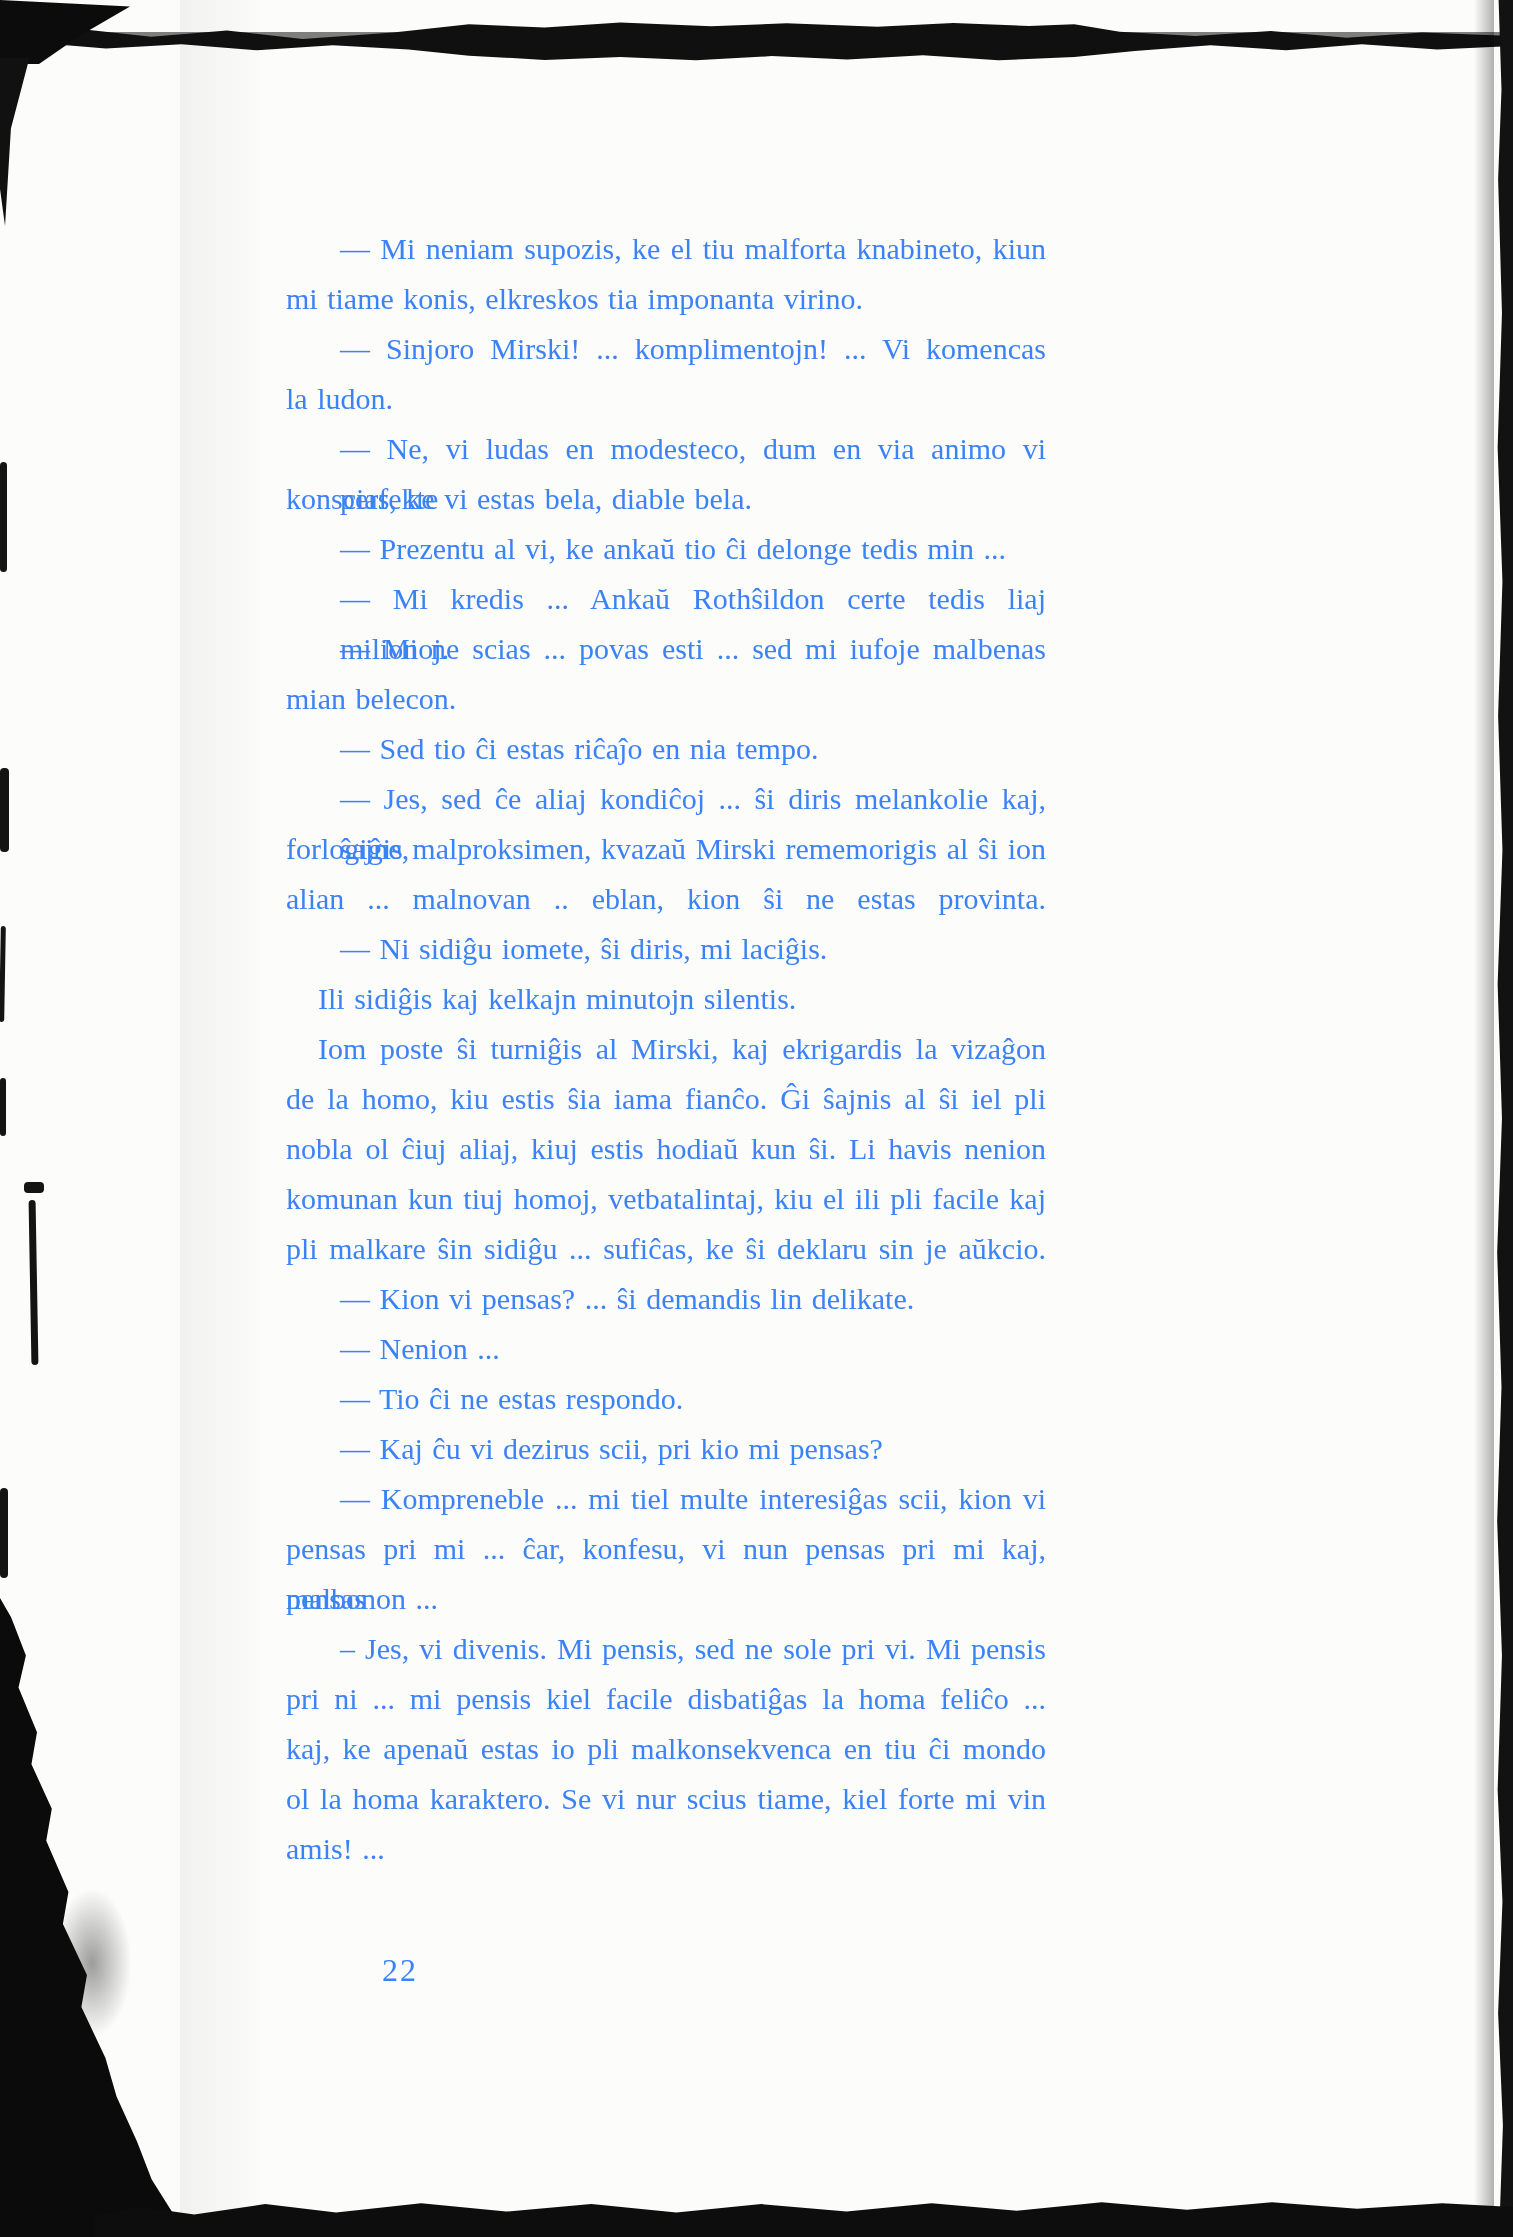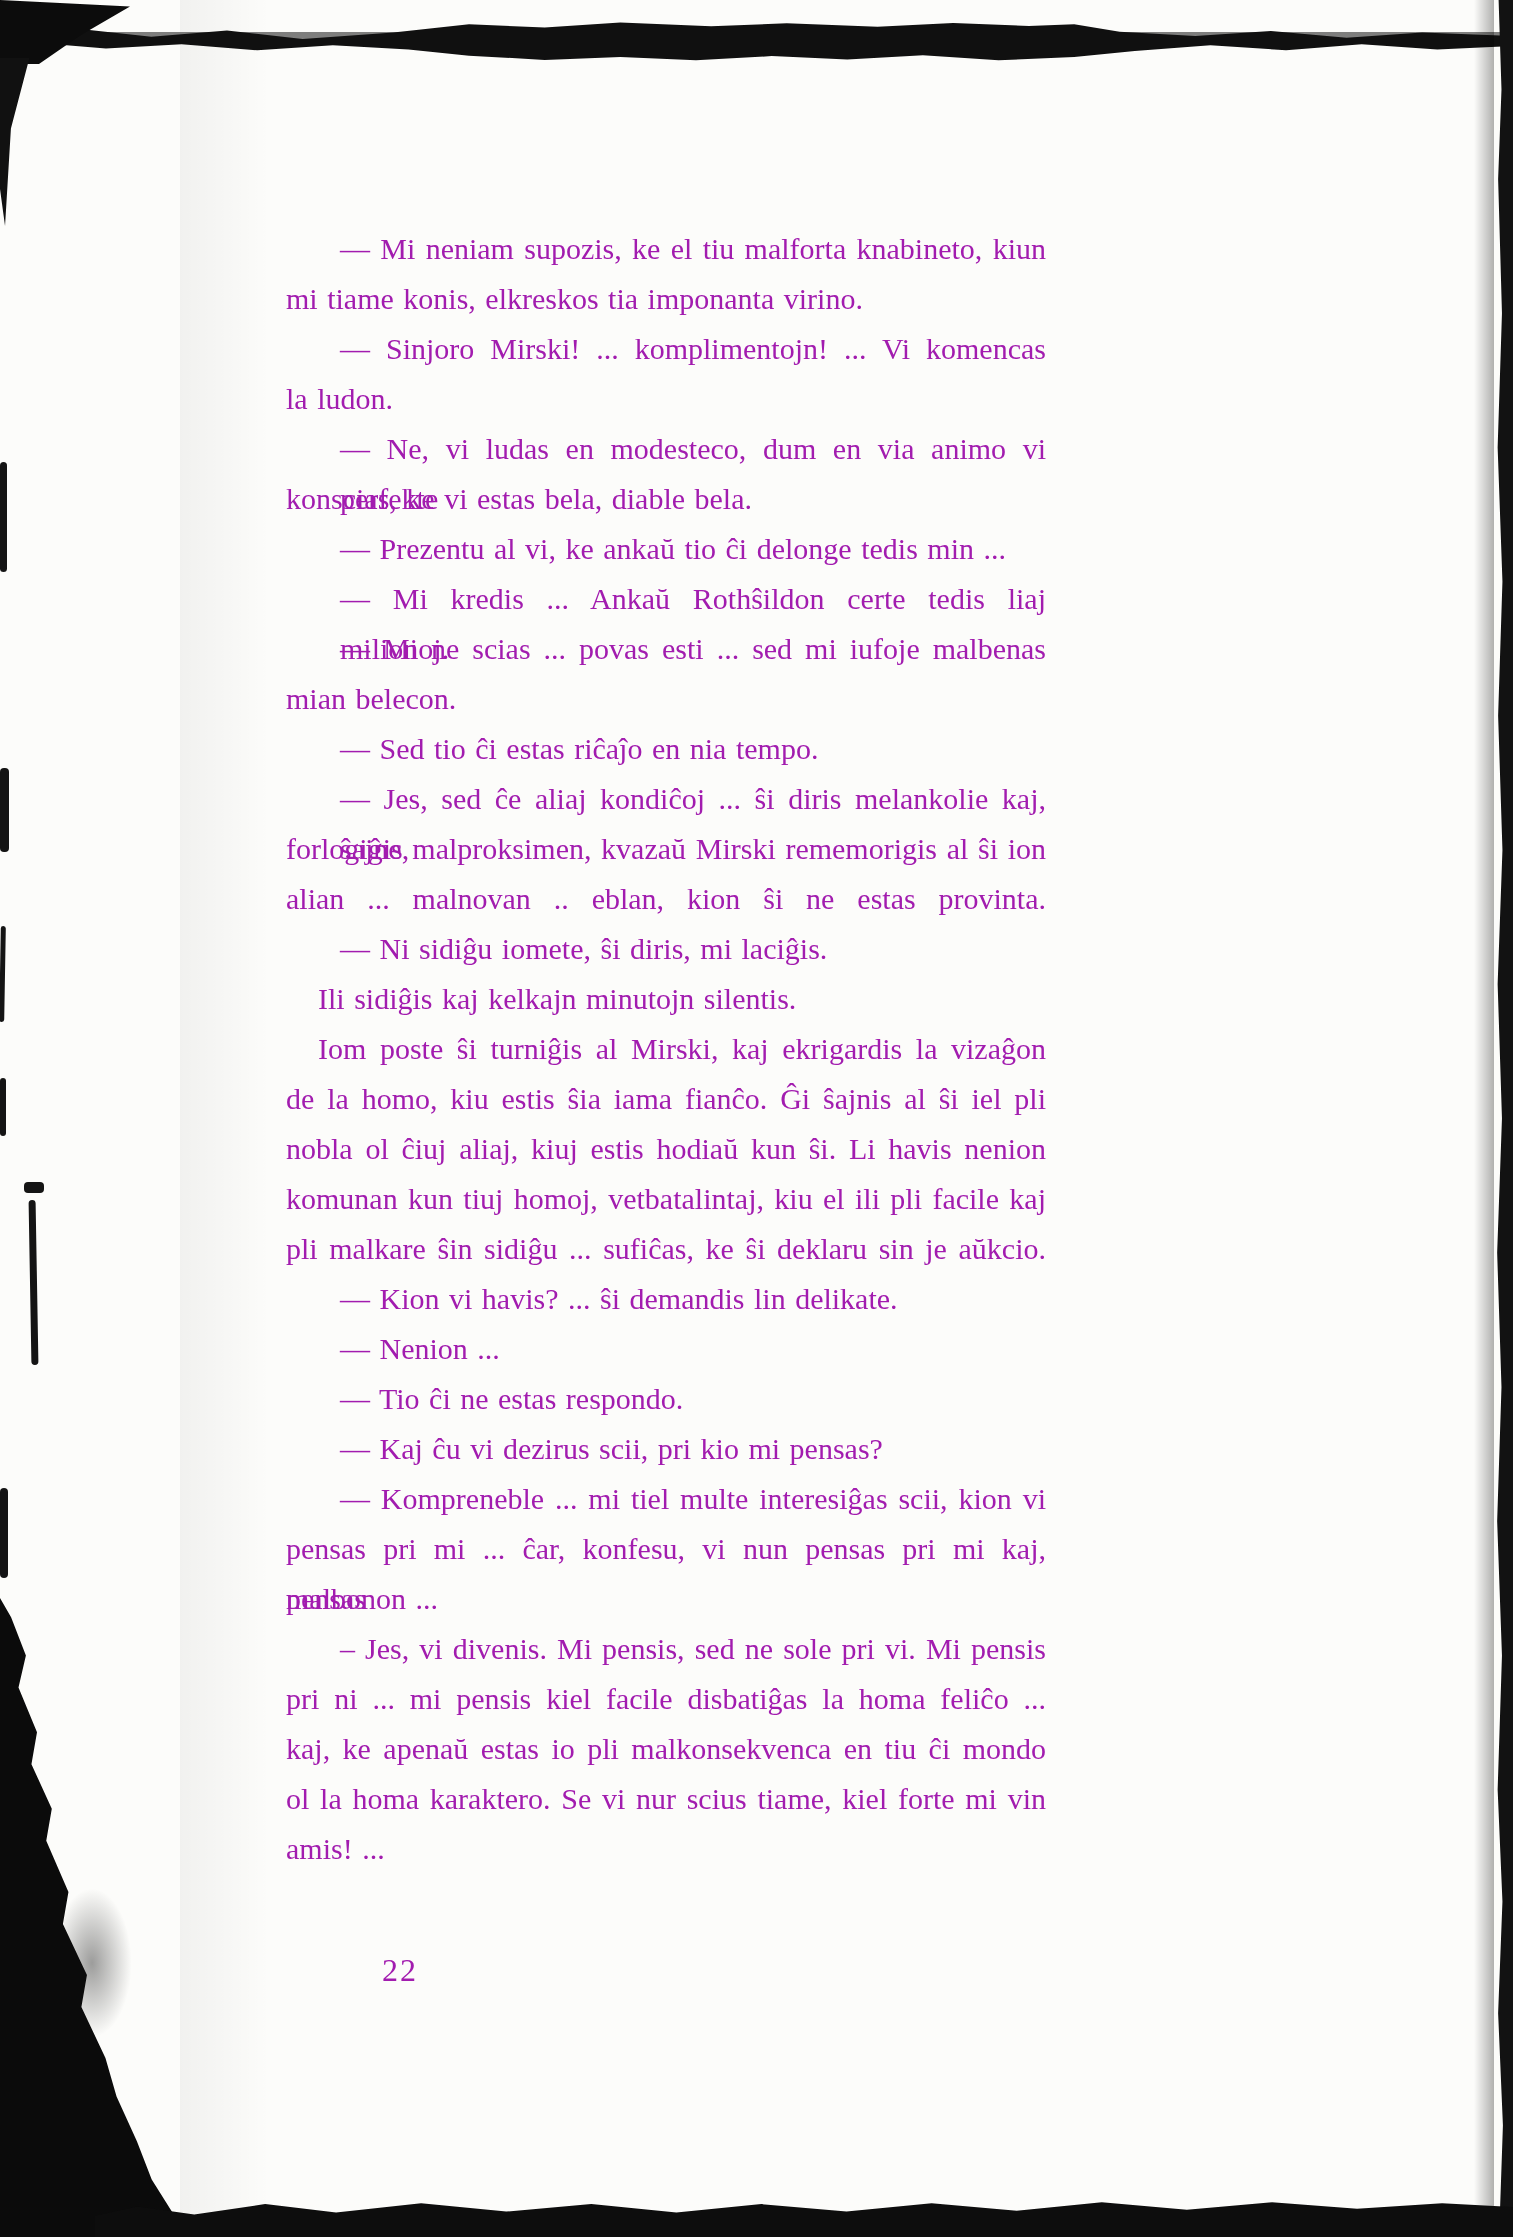--- a/index.html
+++ b/index.html
@@ -4,21 +4,21 @@
 <style>
   html, body { margin: 0; padding: 0; background: #2a2a2a; }
 
   .scan {
     position: relative;
     width: 1513px;
     height: 2237px;
     background: #fcfcfa;
     overflow: hidden;
     font-family: "Liberation Serif", "DejaVu Serif", serif;
-    color: #a21caf;
+    color: #3b82f6;
   }
 
   
   .gutter-shadow {
     position: absolute;
     left: 180px; top: 0;
     width: 90px; height: 100%;
     background: linear-gradient(to right, rgba(0,0,0,0.045), rgba(0,0,0,0));
     pointer-events: none;
   }
@@ -146,21 +146,21 @@
       <div class="line ind2 just">— Jes, sed ĉe aliaj kondiĉoj ... ŝi diris melankolie kaj, ŝajne,</div>
       <div class="line ind0 just">forlogiĝis malproksimen, kvazaŭ Mirski rememorigis al ŝi ion</div>
       <div class="line ind0 just">alian ... malnovan .. eblan, kion ŝi ne estas provinta.</div>
       <div class="line ind2">— Ni sidiĝu iomete, ŝi diris, mi laciĝis.</div>
       <div class="line ind1">Ili sidiĝis kaj kelkajn minutojn silentis.</div>
       <div class="line ind1 just">Iom poste ŝi turniĝis al Mirski, kaj ekrigardis la vizaĝon</div>
       <div class="line ind0 just">de la homo, kiu estis ŝia iama fianĉo. Ĝi ŝajnis al ŝi iel pli</div>
       <div class="line ind0 just">nobla ol ĉiuj aliaj, kiuj estis hodiaŭ kun ŝi. Li havis nenion</div>
       <div class="line ind0 just">komunan kun tiuj homoj, vetbatalintaj, kiu el ili pli facile kaj</div>
       <div class="line ind0 just">pli malkare ŝin sidiĝu ... sufiĉas, ke ŝi deklaru sin je aŭkcio.</div>
-      <div class="line ind2">— Kion vi havis? ... ŝi demandis lin delikate.</div>
+      <div class="line ind2">— Kion vi pensas? ... ŝi demandis lin delikate.</div>
       <div class="line ind2">— Nenion ...</div>
       <div class="line ind2">— Tio ĉi ne estas respondo.</div>
       <div class="line ind2">— Kaj ĉu vi dezirus scii, pri kio mi pensas?</div>
       <div class="line ind2 just">— Kompreneble ... mi tiel multe interesiĝas scii, kion vi</div>
       <div class="line ind0 just">pensas pri mi ... ĉar, konfesu, vi nun pensas pri mi kaj, pensas</div>
       <div class="line ind0">malbonon ...</div>
       <div class="line ind2 just">– Jes, vi divenis. Mi pensis, sed ne sole pri vi. Mi pensis</div>
       <div class="line ind0 just">pri ni ... mi pensis kiel facile disbatiĝas la homa feliĉo ...</div>
       <div class="line ind0 just">kaj, ke apenaŭ estas io pli malkonsekvenca en tiu ĉi mondo</div>
       <div class="line ind0 just">ol la homa karaktero. Se vi nur scius tiame, kiel forte mi vin</div>

